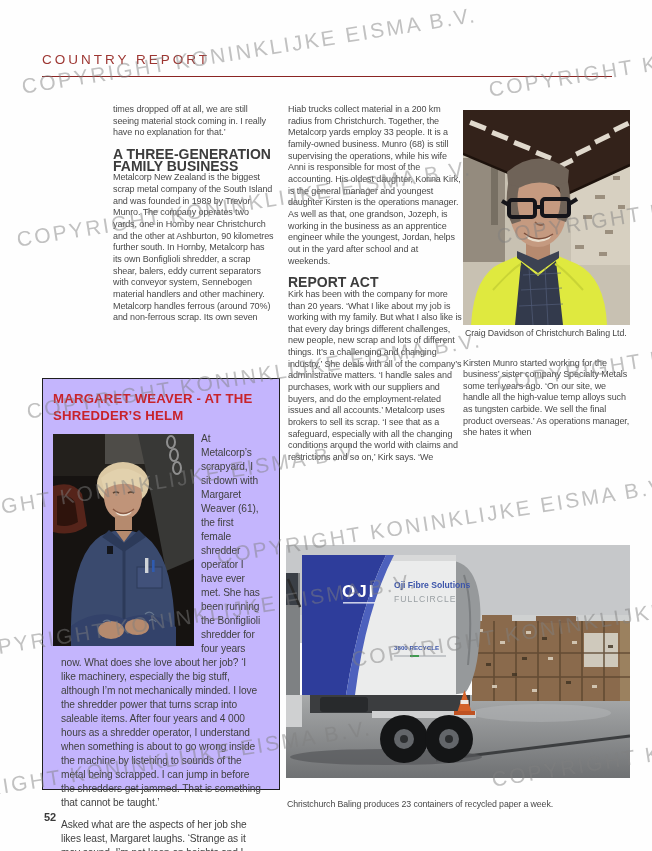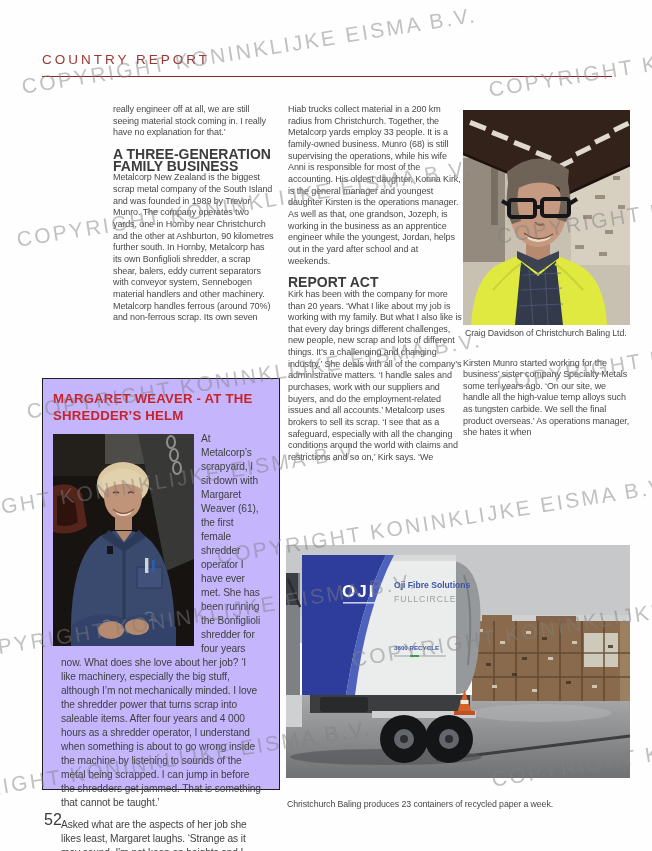--- a/index.html
+++ b/index.html
@@ -23,36 +23,36 @@
   .photo{display:block;}
   
   .mbox{position:absolute;left:42px;top:378px;width:238px;height:412px;border:1px solid #1f1f1f;
         box-sizing:border-box;padding:11px 10px 8px 10px;background:#c4b5fd;}
   .mbox h2{font-size:13.2px;font-weight:bold;color:#c8232b;margin:0 0 8px 0;line-height:17px;letter-spacing:0.2px;}
   .mphoto{float:left;margin:2px 7px 2px 0;}
   .mbox p{font-size:10.2px;line-height:14px;color:#414141;margin:8px;letter-spacing:-0.1px;}
   
   .bphoto{position:absolute;left:286px;top:545px;}
   .bcaption{position:absolute;left:287px;top:783px;width:344px;}
-  .pageno{position:absolute;left:44px;top:811px;font-size:16px;font-weight:normal;color:#3a3a3a;}
+  .pageno{position:absolute;left:44px;top:811px;font-size:11px;font-weight:bold;color:#3a3a3a;}
   
   .wm{position:absolute;white-space:nowrap;font-size:21px;letter-spacing:2.5px;
       color:rgba(128,128,128,0.48);transform:rotate(-9deg);transform-origin:left top;
       z-index:6;pointer-events:none;}
 </style>
 </head>
 <body>
 
 <div class="page">
 
   <div class="kicker">COUNTRY REPORT</div>
   <div class="rule"></div>
 
   <div class="col col-1">
-    <p>really engineer off at all, we are still seeing material stock coming in. I really have no explanation for that.’</p>
+    <p>times dropped off at all, we are still seeing material stock coming in. I really have no explanation for that.’</p>
     <h3>A THREE-GENERATION FAMILY BUSINESS</h3>
     <p>Metalcorp New Zealand is the biggest scrap metal company of the South Island and was founded in 1989 by Trevor Munro. The company operates two yards, one in Hornby near Christchurch and the other at Ashburton, 90 kilometres further south. In Hornby, Metalcorp has its own Bonfiglioli shredder, a scrap shear, bal­ers, eddy current separators with con­veyor system, Sennebogen material handlers and other machinery. Metalcorp handles ferrous (around 70%) and non-ferrous scrap. Its own seven</p>
   </div>
 
   <div class="col col-2">
     <p>Hiab trucks collect material in a 200 km radius from Christchurch. Together, the Metalcorp yards employ 33 people. It is a family-owned business. Munro (68) is still supervising the operations, while his wife Anni is responsible for most of the accounting. His oldest daughter, Korina Kirk, is the general manager and youngest daughter Kirsten is the operations manager. As well as that, one grandson, Jozeph, is working in the business as an appren­tice engineer while the youngest, Jordan, helps out in the yard after school and at weekends.</p>
     <h3>REPORT ACT</h3>
     <p>Kirk has been with the company for more than 20 years. ‘What I like about my job is working with my family. But what I also like is that every day brings different challenges, new people, new scrap and lots of different things. It’s a challenging and changing industry.’ She deals with all of the company’s administrative matters. ‘I handle sales and purchases, work with our suppli­ers and buyers, and do the employ­ment-related issues and all accounts.’ Metalcorp uses brokers to sell its scrap. ‘I see that as a safeguard, espe­cially with all the changing conditions around the world with claims and restrictions and so on,’ Kirk says. ‘We</p>
   </div>
 

